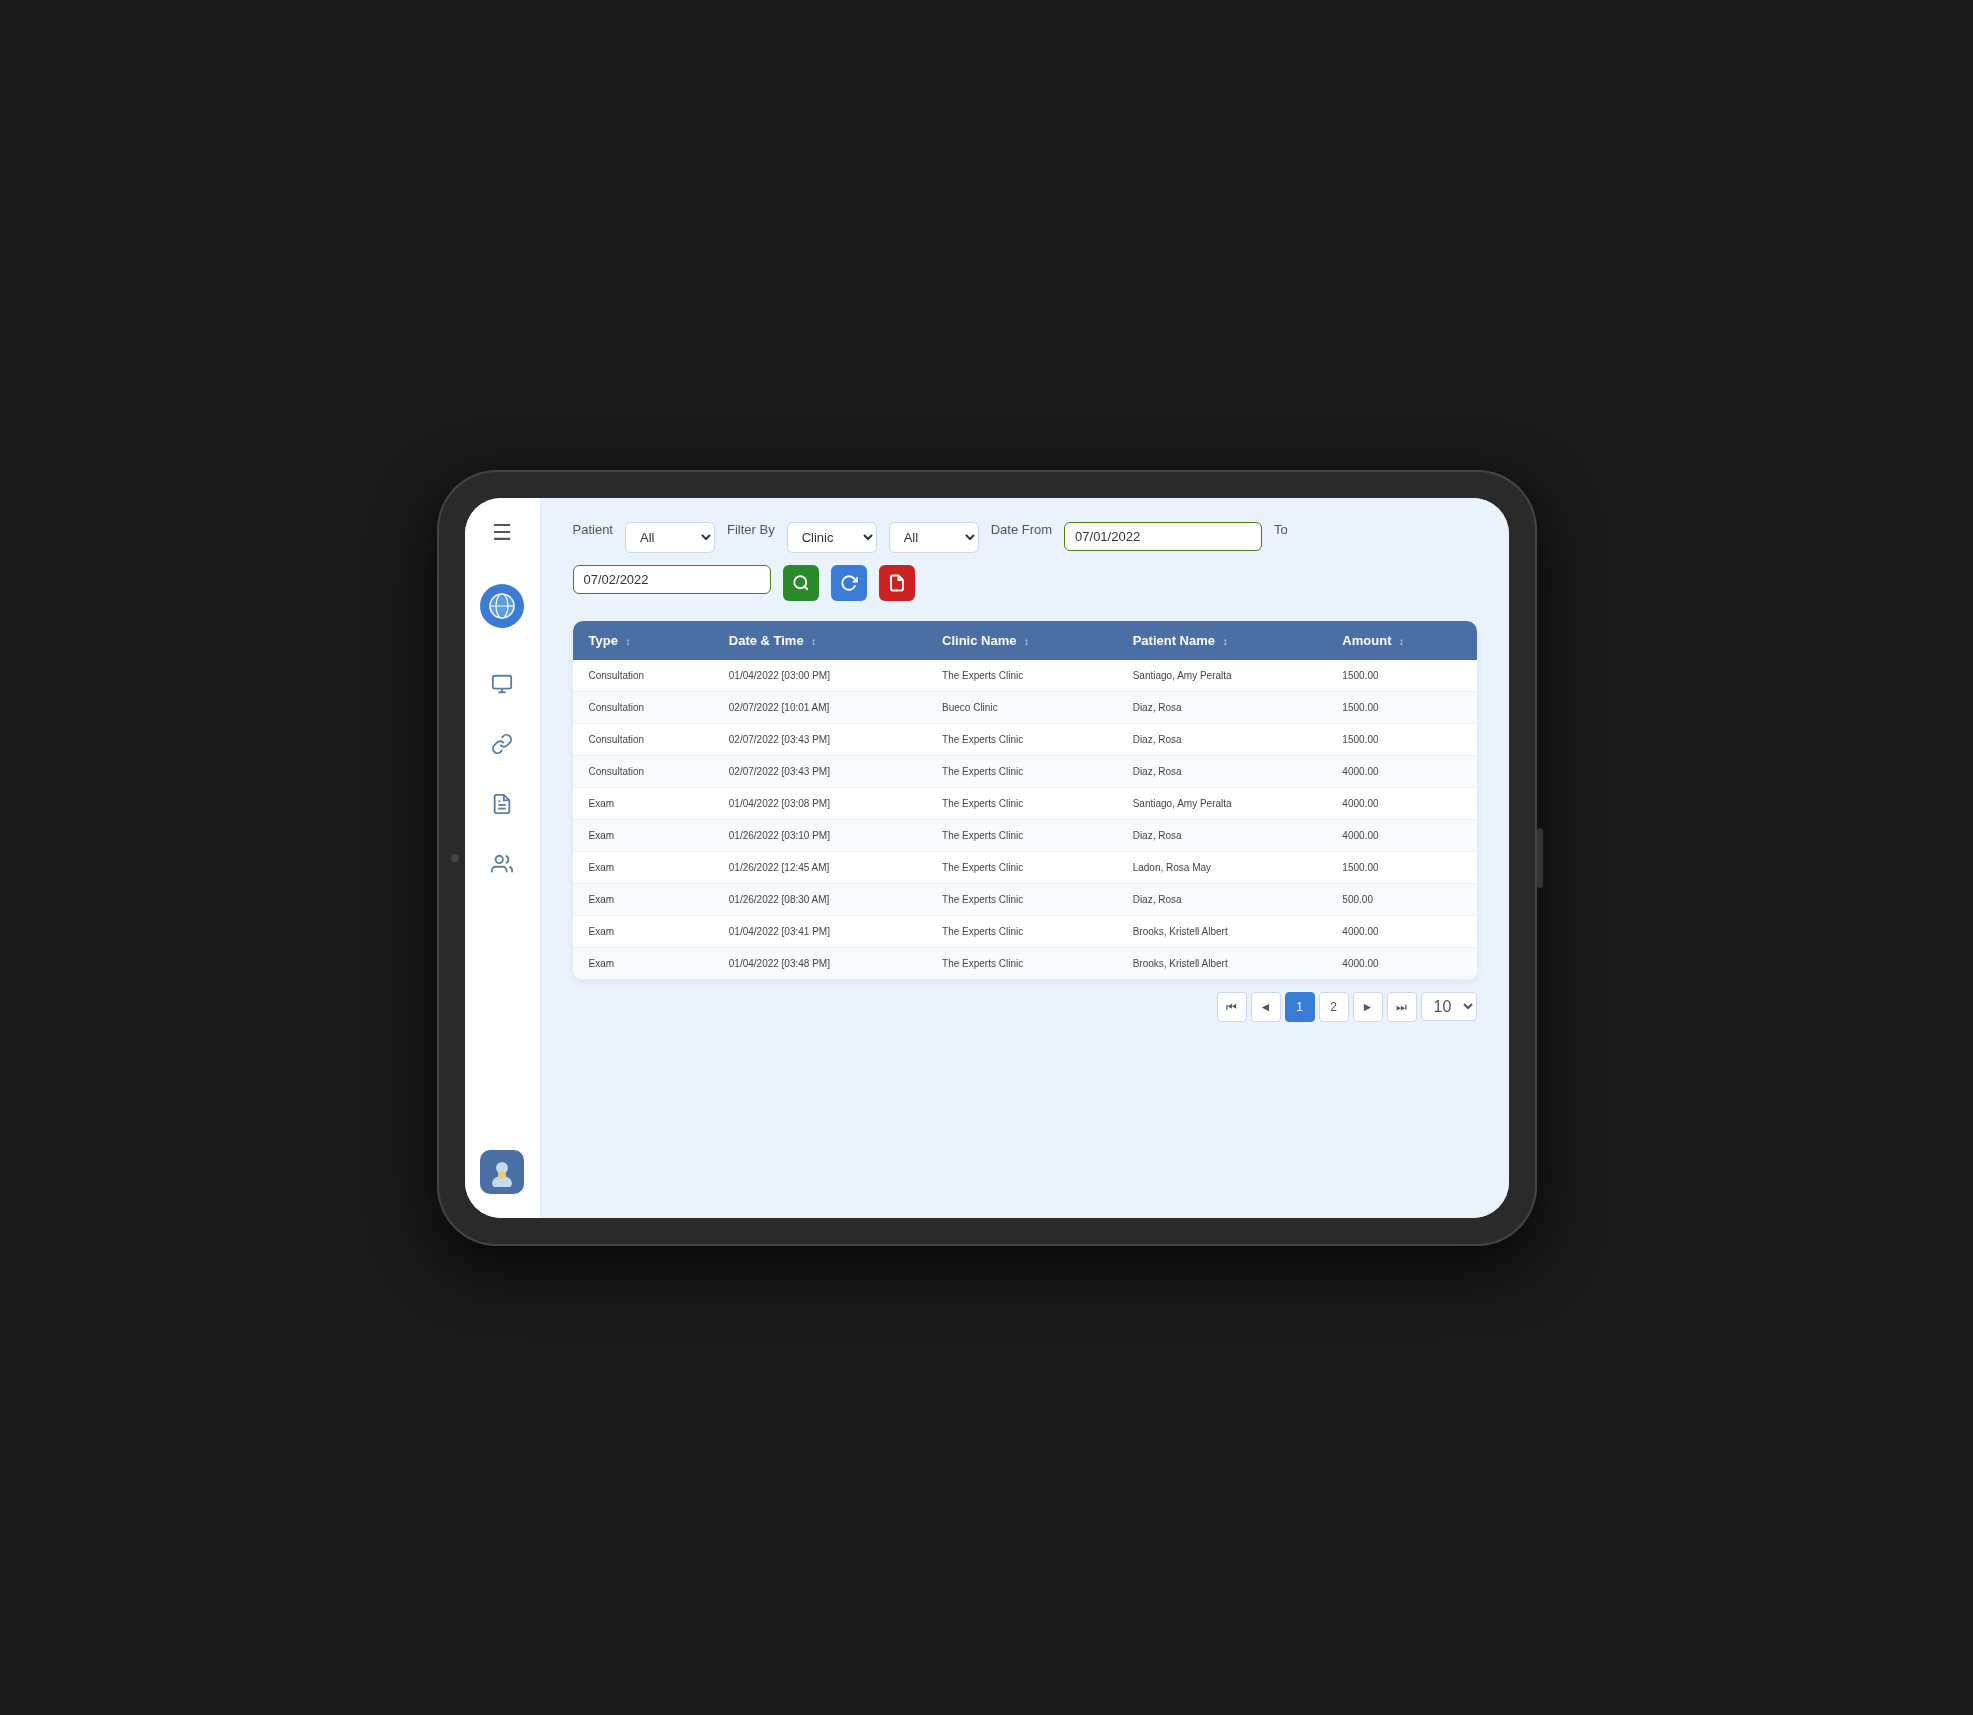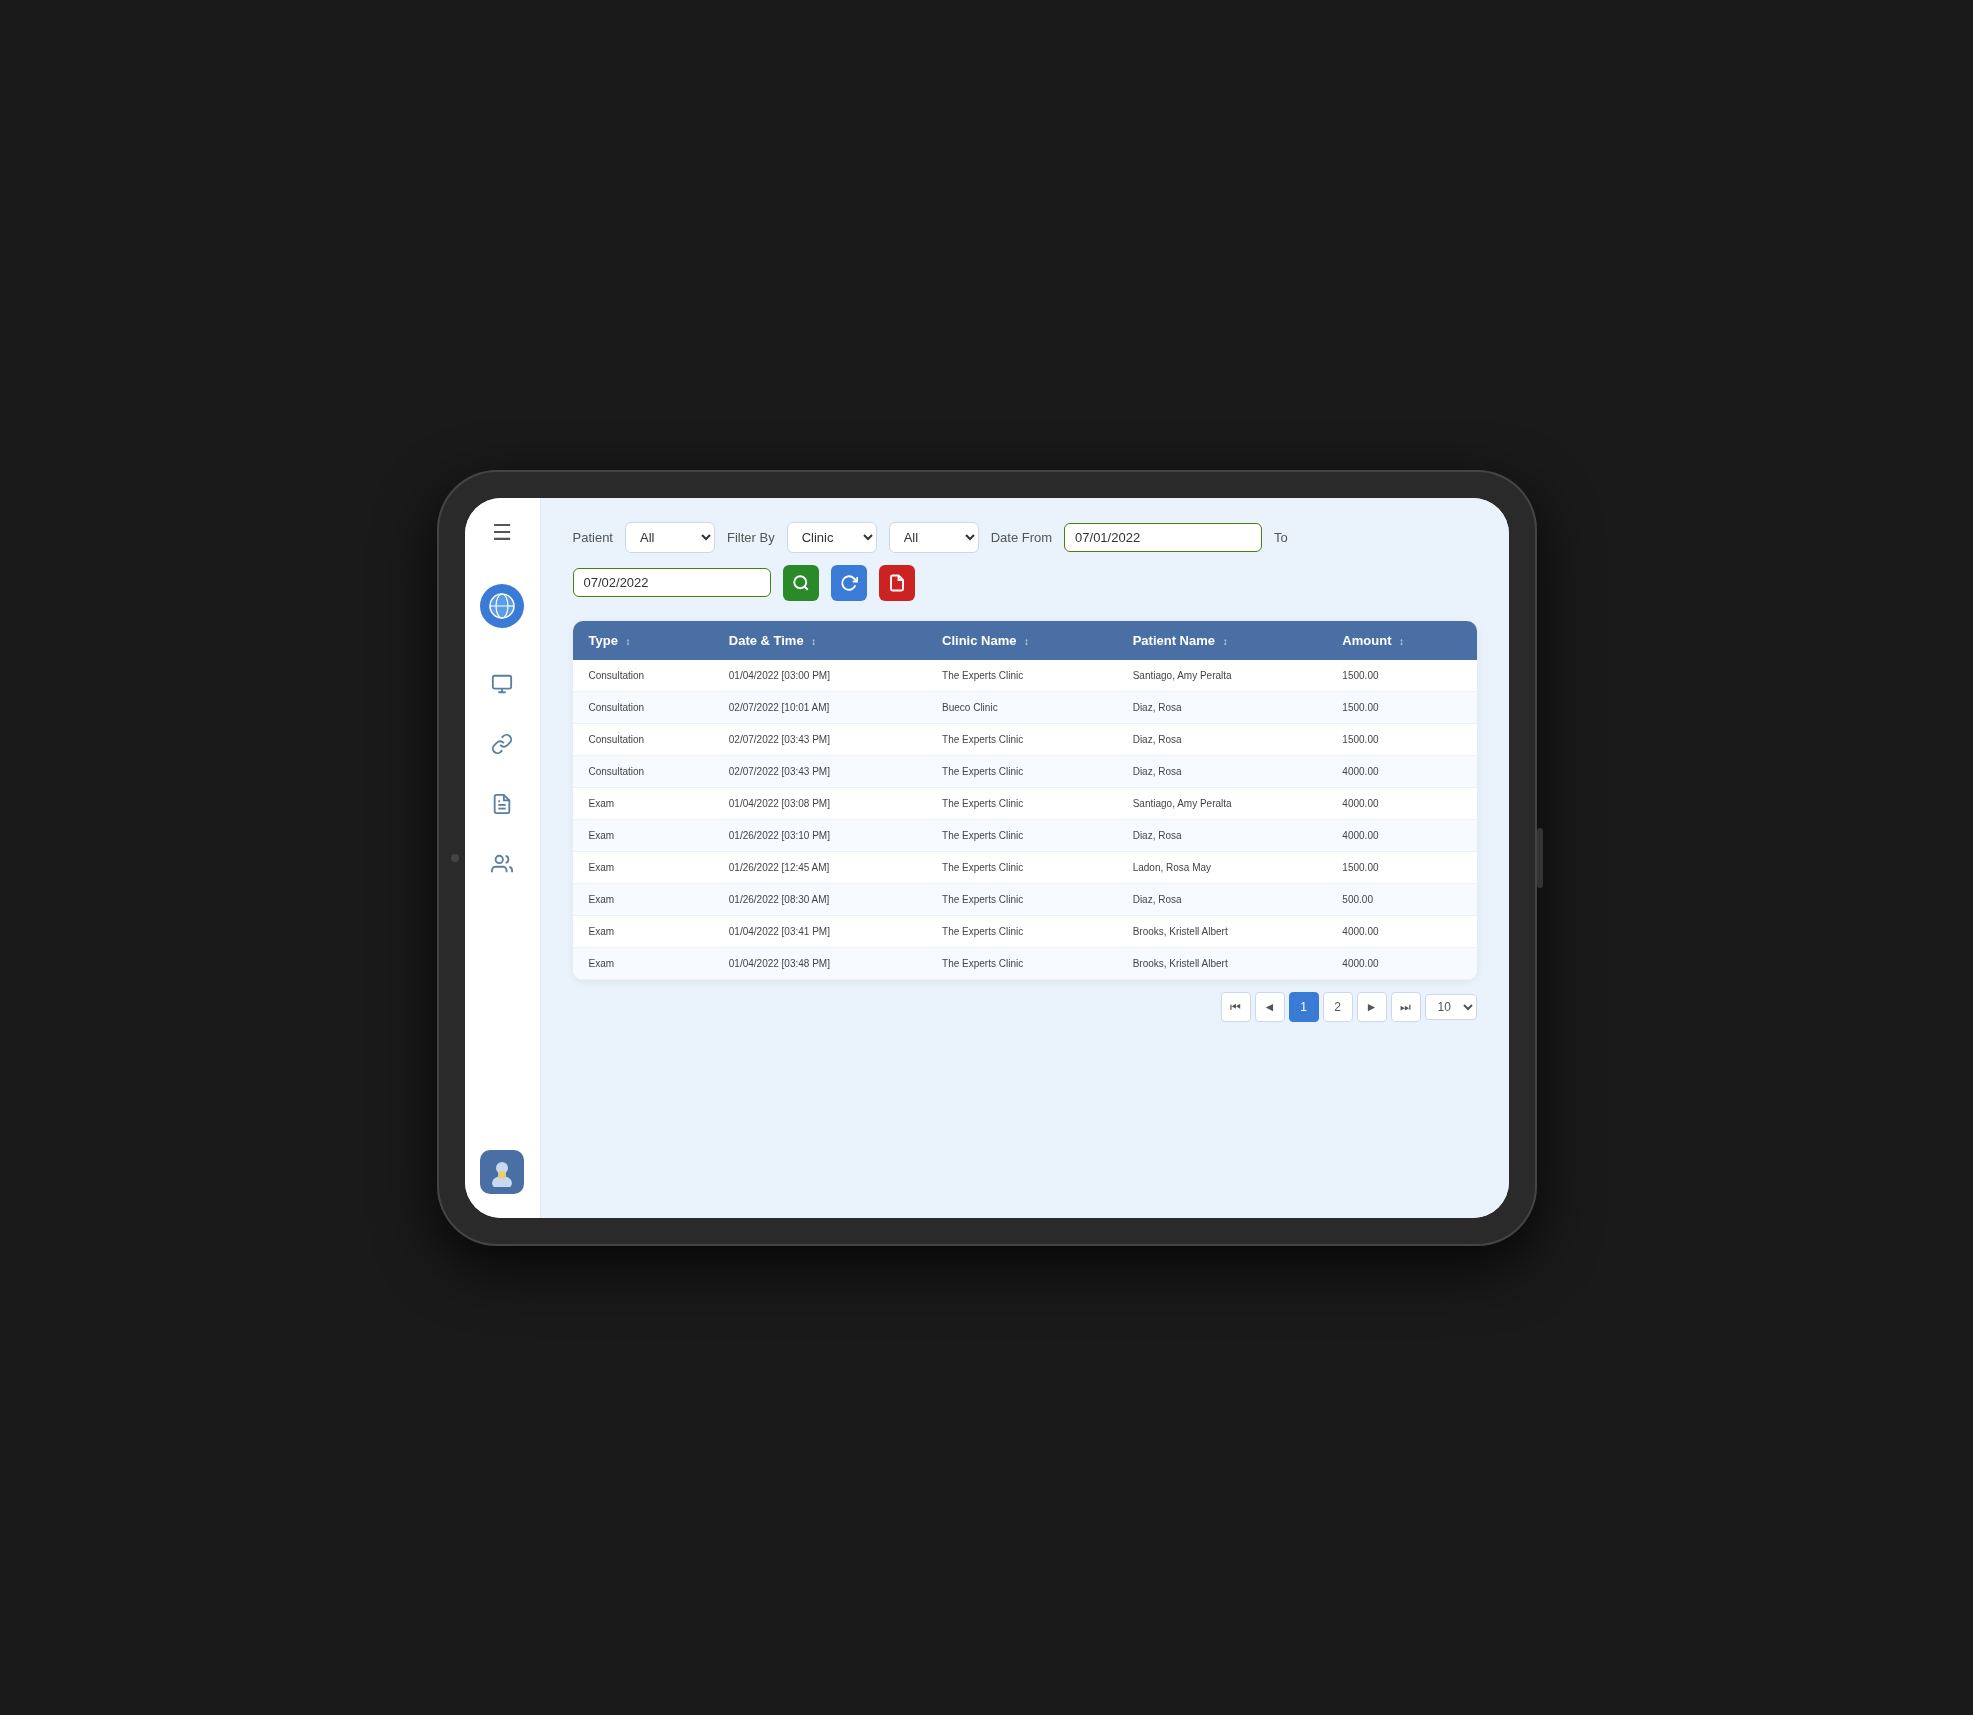--- a/index.html
+++ b/index.html
@@ -109,21 +109,21 @@
     .page-title {
       color: #2a6db5;
       font-size: 26px;
       font-weight: 700;
       margin-bottom: 20px;
     }
 
     
     .filter-bar {
       display: flex;
-      align-items: center;
+      align-items: flex-start;
       gap: 12px;
       margin-bottom: 20px;
       flex-wrap: wrap;
     }
 
     .filter-label {
       color: #555;
       font-size: 13px;
       font-weight: 500;
     }
@@ -233,21 +233,21 @@
     .pagination-btn.active {
       background: #3a7bd5;
       color: white;
       border-color: #3a7bd5;
     }
 
     .pagination-size {
       padding: 4px 8px;
       border: 1px solid #ccd8e8;
       border-radius: 4px;
-      font-size: 12px;
+      font-size: 16px;
       background: white;
       color: #555;
       cursor: pointer;
     }
 
     
     .tablet-camera {
       position: absolute;
       top: 50%;
       left: 14px;

